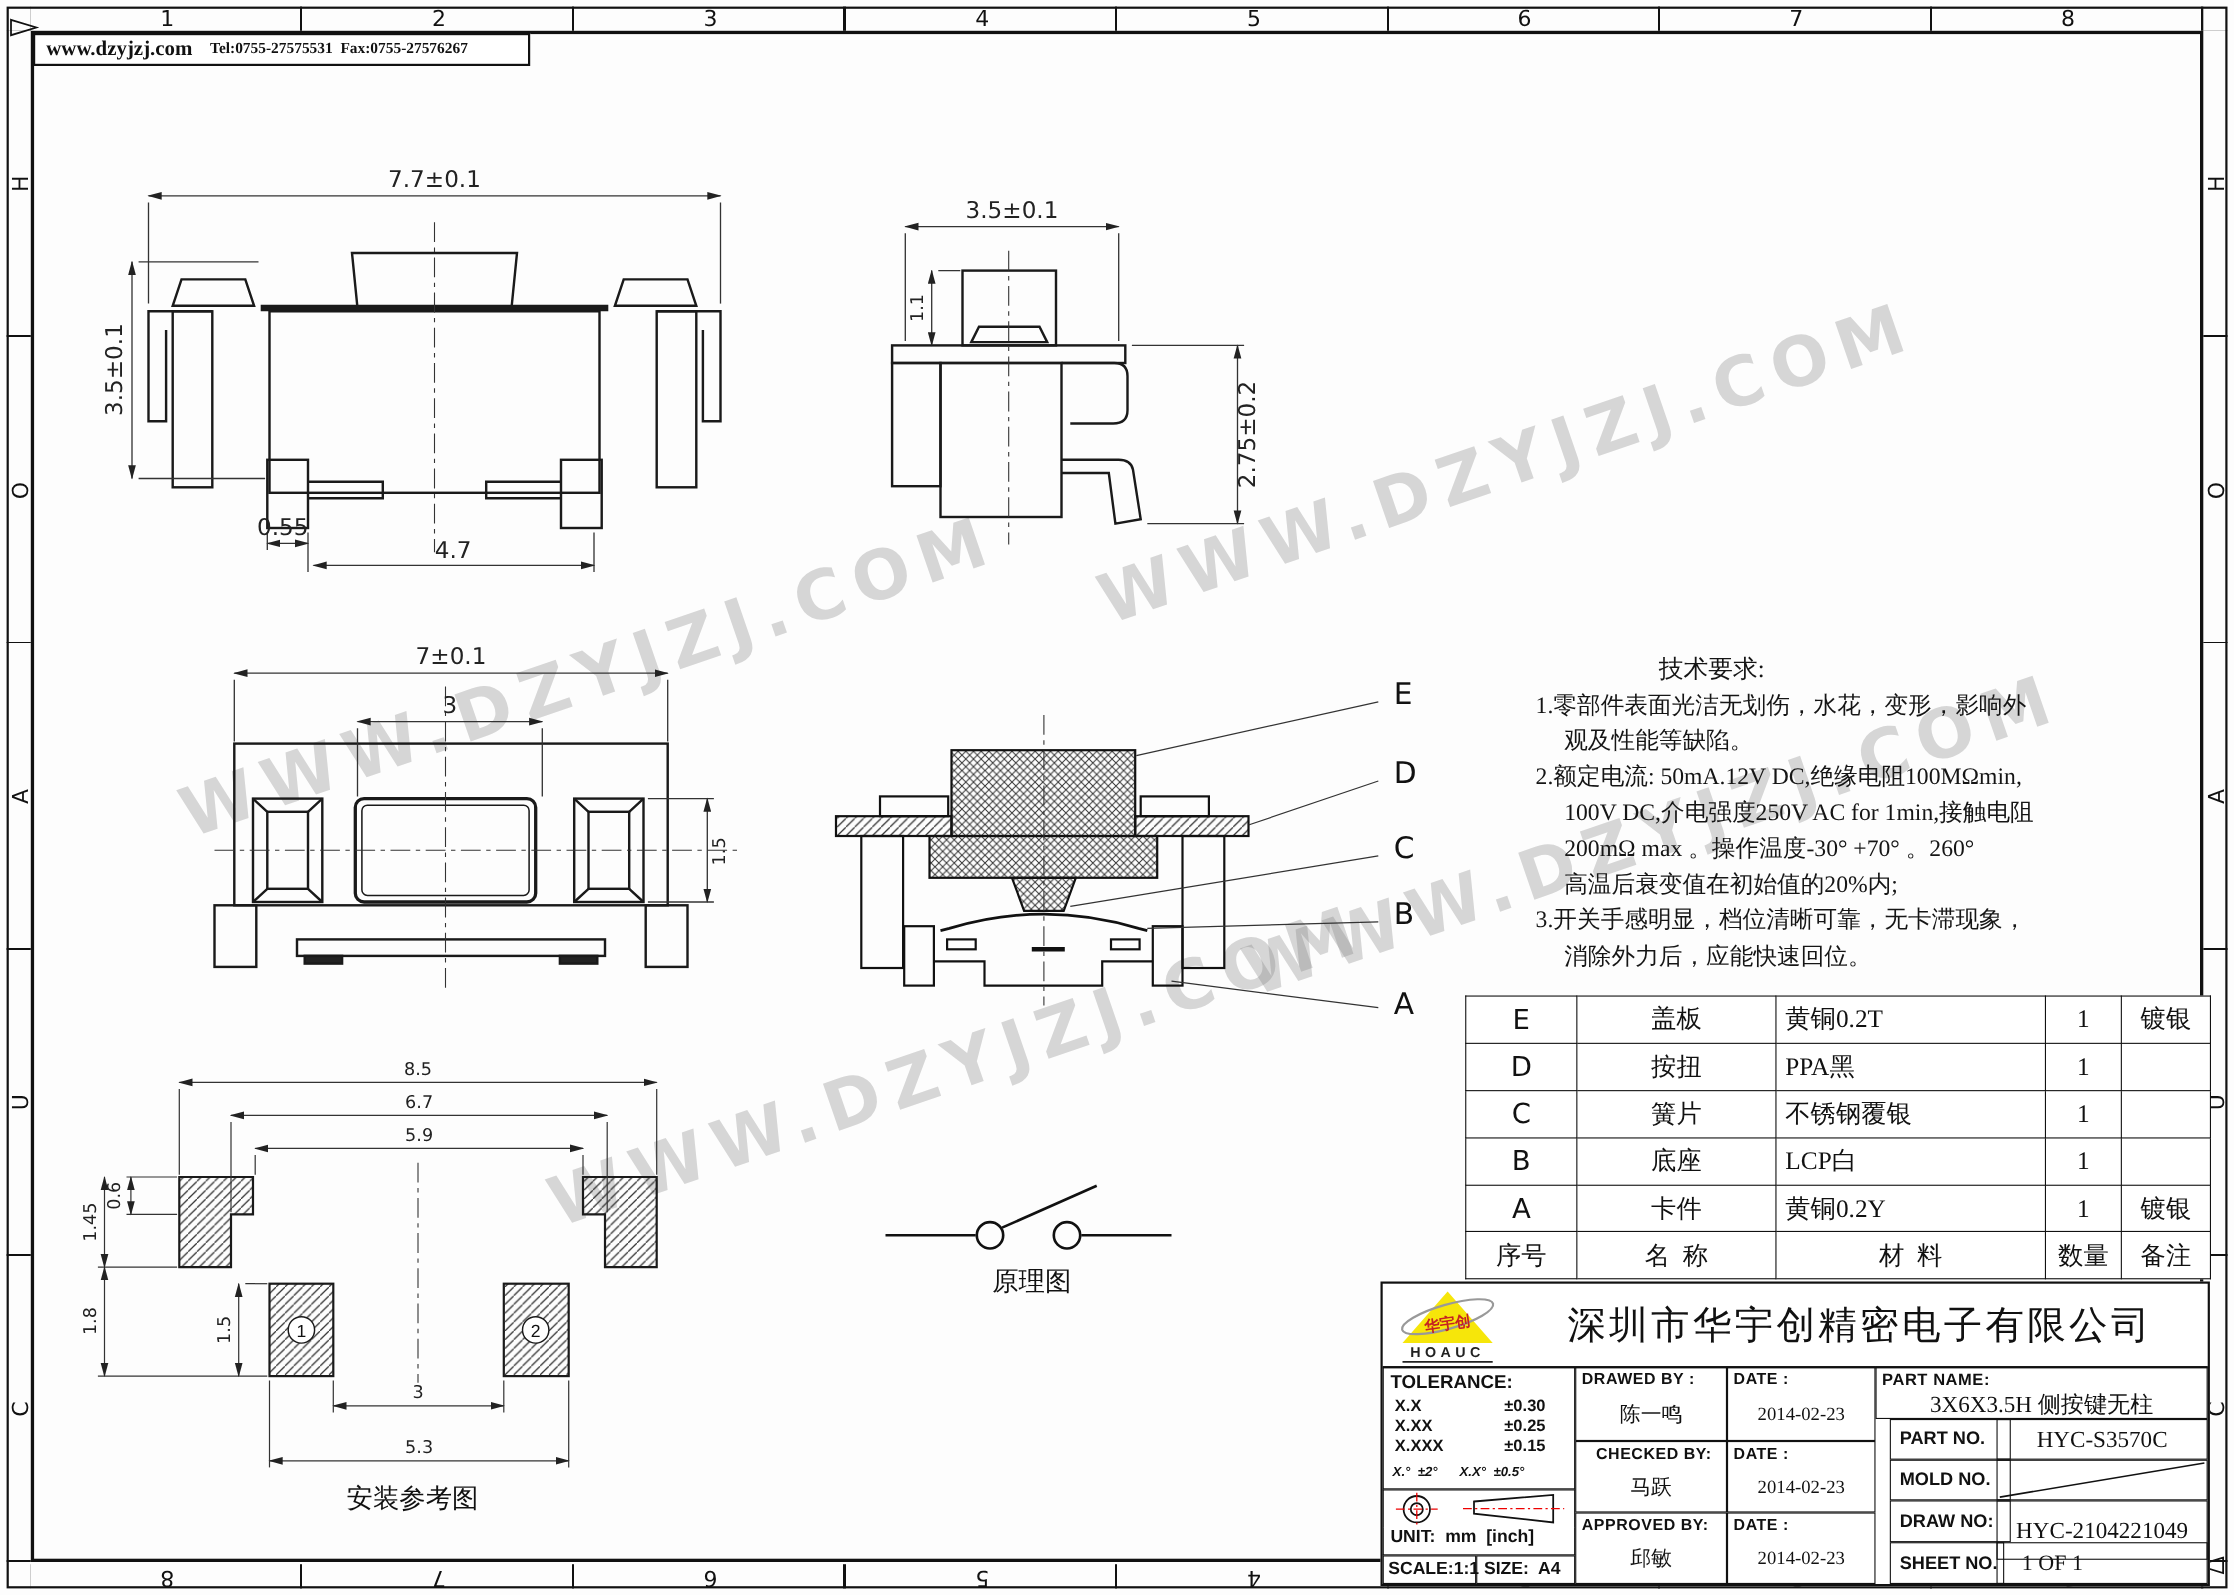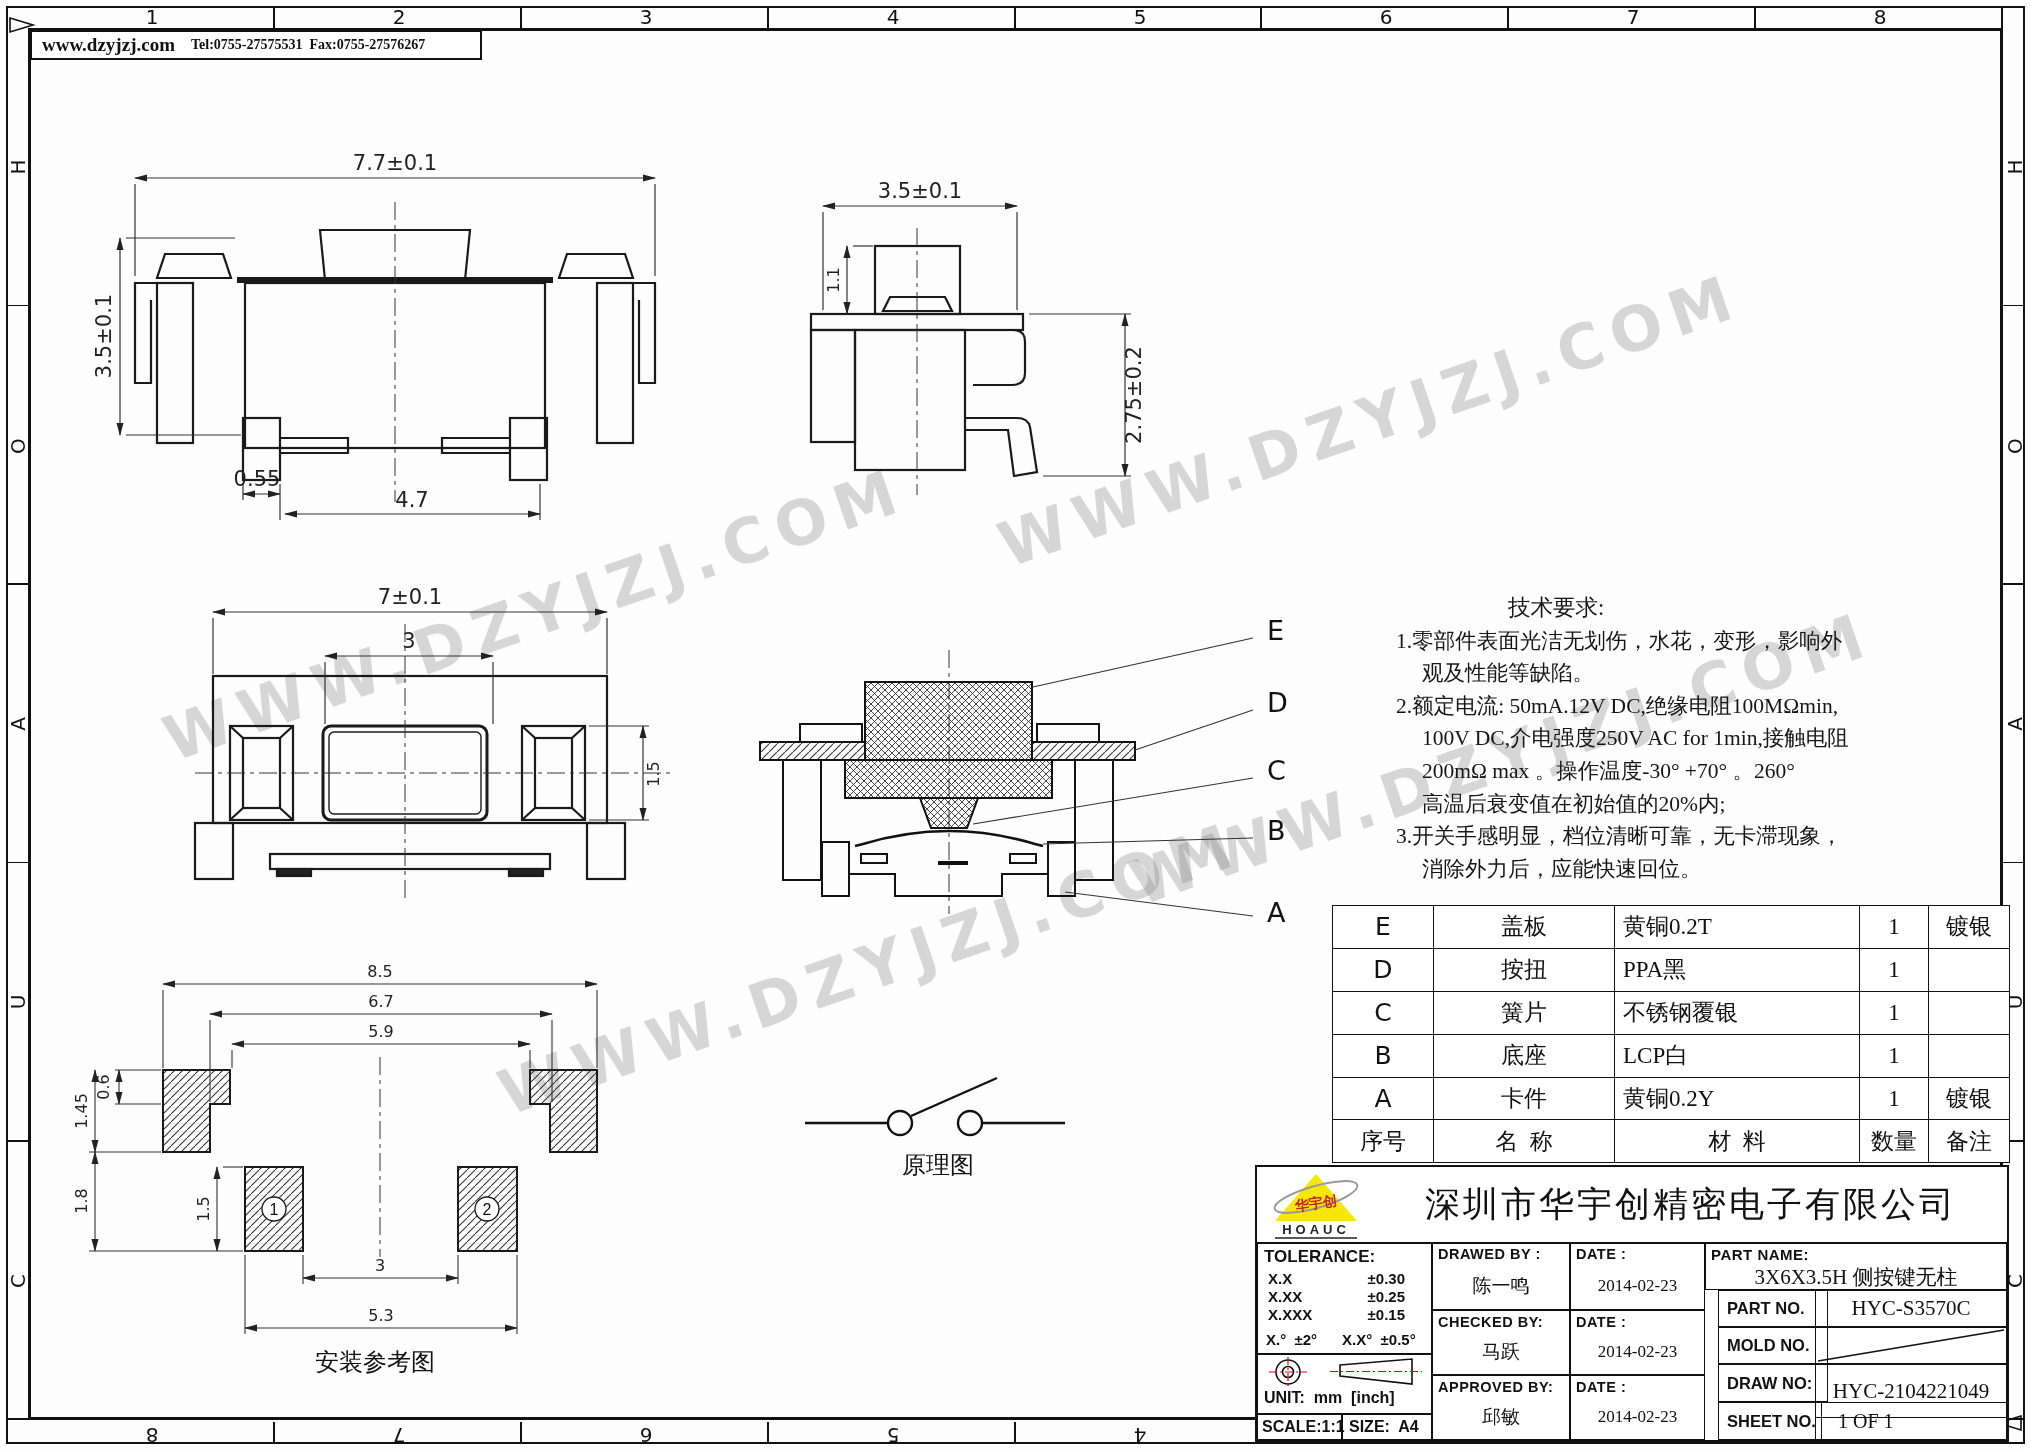--- a/index.html
+++ b/index.html
@@ -402,21 +402,21 @@
           <span>±0.30</span>
         </div>
       <div style="display:flex;justify-content:space-between;padding:1px 26px 0 10px;font-size:15px;font-weight:700;">
         <span>X.XX</span>
           <span>±0.25</span>
         </div>
       <div style="display:flex;justify-content:space-between;padding:1px 26px 0 10px;font-size:15px;font-weight:700;">
         <span>X.XXX</span>
           <span>±0.15</span>
         </div>
-      <div class="pre" style="font-size:15px;font-weight:700;padding:8px 16px 0 8px;">X.°  ±2°      X.X°  ±0.5°</div>
+      <div class="pre" style="font-size:12px;font-weight:700;padding:8px 16px 0 8px;font-style:italic;">X.°  ±2°      X.X°  ±0.5°</div>
     </div>
     <div class="tbc" style="left:0;top:187px;width:175px;height:35px;display:flex;align-items:center;justify-content:center;border-bottom:none;">
       <svg width="165" height="32">
         <circle cx="26" cy="16" r="5.5" fill="none" stroke="#111" stroke-width="1.6"></circle>
         <circle cx="26" cy="16" r="12" fill="none" stroke="#111" stroke-width="1.6"></circle>
         <line x1="7" y1="16" x2="45" y2="16" stroke="#e00" stroke-width="1.2" stroke-dasharray="8 3 2 3"></line>
         <line x1="26" y1="1" x2="26" y2="31" stroke="#e00" stroke-width="1.2" stroke-dasharray="8 3 2 3"></line>
         <polygon points="78,9 150,3 150,28 78,20" fill="none" stroke="#111" stroke-width="1.6"></polygon>
         <line x1="68" y1="15.5" x2="160" y2="15.5" stroke="#e00" stroke-width="1.2" stroke-dasharray="8 3 2 3"></line>
       </svg>
@@ -426,21 +426,21 @@
     <div class="tbc pre" style="left:85px;top:247px;width:90px;height:26px;font-size:16px;font-weight:700;display:flex;align-items:center;padding-left:6px;">SIZE:  A4</div>
 
     <div class="tbc flx" style="left:175px;top:75px;width:138px;height:68px;">
       <div class="celllbl">DRAWED  BY :</div>
       <div class="cellval">陈一鸣</div>
     </div>
     <div class="tbc flx" style="left:313px;top:75px;width:135px;height:68px;">
       <div class="celllbl">DATE :</div>
       <div class="cellval" style="font-size:17px;">2014-02-23</div>
     </div>
-    <div class="tbc flx" style="left:175px;top:143px;width:138px;height:65px;">
+    <div class="tbc flx" style="left:175px;top:143px;width:138px;height:65px;align-items:center;">
       <div class="celllbl">CHECKED  BY:</div>
       <div class="cellval">马跃</div>
     </div>
     <div class="tbc flx" style="left:313px;top:143px;width:135px;height:65px;">
       <div class="celllbl">DATE :</div>
       <div class="cellval" style="font-size:17px;">2014-02-23</div>
     </div>
     <div class="tbc flx" style="left:175px;top:208px;width:138px;height:65px;">
       <div class="celllbl">APPROVED  BY:</div>
       <div class="cellval">邱敏</div>

